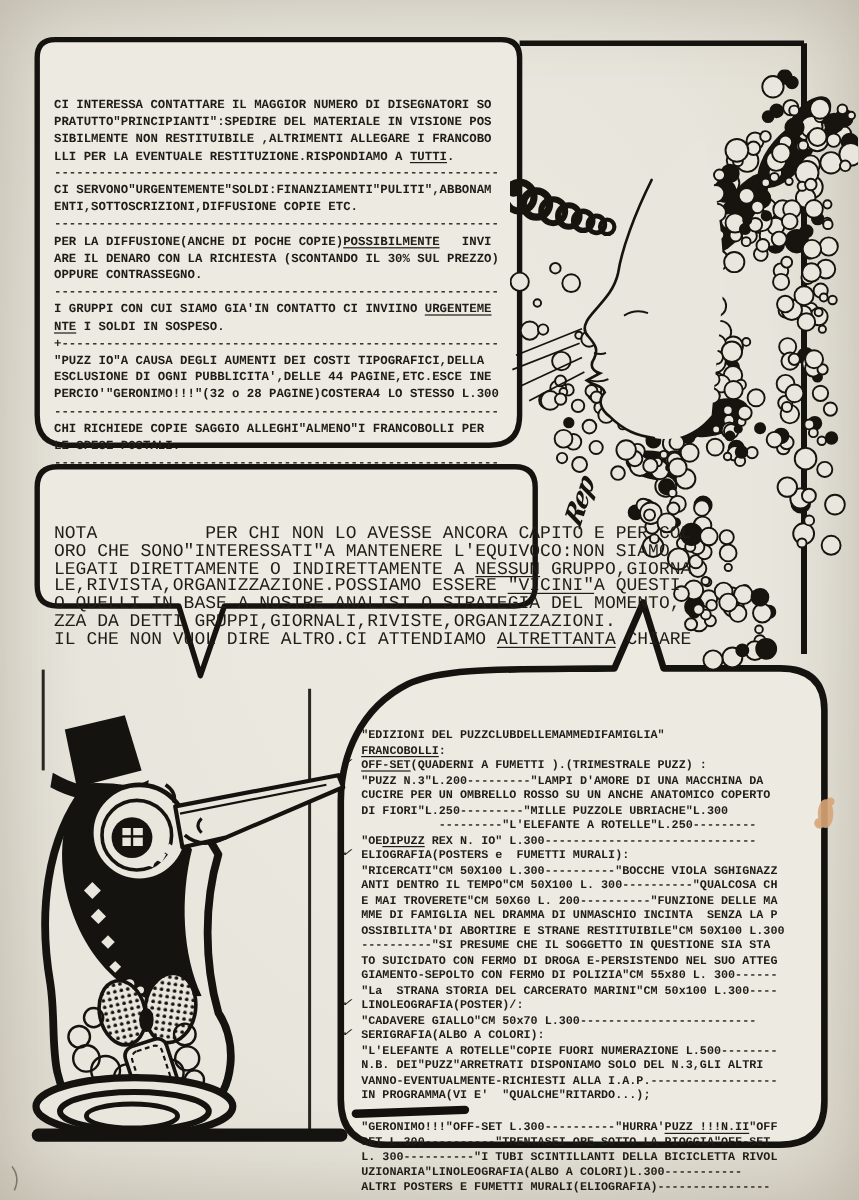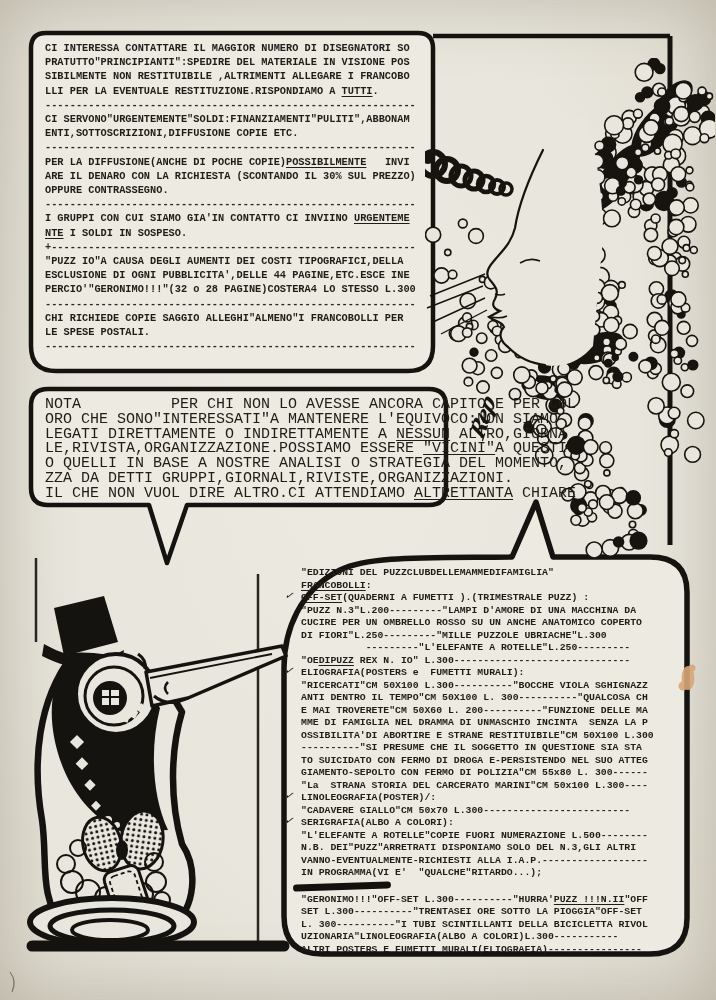--- a/index.html
+++ b/index.html
@@ -10,21 +10,21 @@
   }
   #paper{
     position:absolute;inset:0;
     background:radial-gradient(ellipse at 50% 45%, #edeae2 0%, #e8e5dc 60%, #ddd8cc 100%);
   }
   #vignette{position:absolute;inset:0;pointer-events:none;box-shadow:inset 0 0 70px rgba(95,85,60,.28);}
   svg{position:absolute;left:0;top:0;}
   #scaffold{z-index:1;}
   #face-art{z-index:2;left:425px;top:58px;}
   #bird-art{z-index:3;left:20px;top:592px;}
-  .textblock{position:absolute;z-index:4;color:#201d18;}
+  .textblock{position:absolute;z-index:4;color:#201d18;margin-top:40px;}
   #top-text{left:45px;top:41px;width:386px;font-size:10.3px;line-height:14.2px;font-weight:700;}
   #nota-text{left:45px;top:398px;width:398px;font-size:15px;line-height:14.8px;font-weight:400;}
   #catalog-text{left:301px;top:567px;width:378px;font-size:9.8px;line-height:12.5px;font-weight:700;}
   .t-line{white-space:pre;position:relative;letter-spacing:0;}
   .sep-line{white-space:pre;letter-spacing:0;opacity:.95;}
   .u{text-decoration:underline;text-underline-offset:2px;text-decoration-thickness:1.4px;}
   .gap{margin-top:14px;}
   .check{
     position:absolute;left:-15px;top:-2px;font-size:12px;font-weight:900;
     transform:rotate(8deg) skewX(-12deg);color:#14110c;
@@ -581,21 +581,21 @@
     <div class="t-line"><span>ESCLUSIONE DI OGNI PUBBLICITA',DELLE 44 PAGINE,ETC.ESCE INE</span></div>
     <div class="t-line"><span>PERCIO'"GERONIMO!!!"(32 o 28 PAGINE)COSTERA4 LO STESSO L.300</span></div>
     <div class="sep-line">------------------------------------------------------------</div>
     <div class="t-line"><span>CHI RICHIEDE COPIE SAGGIO ALLEGHI"ALMENO"I FRANCOBOLLI PER</span></div>
     <div class="t-line"><span>LE SPESE POSTALI.</span></div>
     <div class="sep-line">------------------------------------------------------------</div>
   </div>
 <div id="nota-text" class="textblock">
     <div class="t-line"><span>NOTA          PER CHI NON LO AVESSE ANCORA CAPITO E PER COL</span></div>
     <div class="t-line"><span>ORO CHE SONO"INTERESSATI"A MANTENERE L'EQUIVOCO:NON SIAMO</span></div>
-    <div class="t-line"><span>LEGATI DIRETTAMENTE O INDIRETTAMENTE A </span><span class="u">NESSUN</span><span> ALTRO,GIORNA</span></div>
+    <div class="t-line"><span>LEGATI DIRETTAMENTE O INDIRETTAMENTE A </span><span class="u">NESSUN</span><span> GRUPPO,GIORNA</span></div>
     <div class="t-line"><span>LE,RIVISTA,ORGANIZZAZIONE.POSSIAMO ESSERE </span><span class="u">"VICINI"</span><span>A QUESTI</span></div>
     <div class="t-line"><span>O QUELLI IN BASE A NOSTRE ANALISI O STRATEGIA DEL MOMENTO,</span></div>
     <div class="t-line"><span>ZZA DA DETTI GRUPPI,GIORNALI,RIVISTE,ORGANIZZAZIONI.</span></div>
     <div class="t-line"><span>IL CHE NON VUOL DIRE ALTRO.CI ATTENDIAMO </span><span class="u">ALTRETTANTA</span><span> CHIARE</span></div>
   </div>
 <div id="catalog-text" class="textblock">
     <div class="t-line"><span>"EDIZIONI DEL PUZZCLUBDELLEMAMMEDIFAMIGLIA"</span></div>
     <div class="t-line"><span></span><span class="u">FRANCOBOLLI</span><span>:</span></div>
     <div class="t-line"><span></span><span class="u">OFF-SET</span><span>(QUADERNI A FUMETTI ).(TRIMESTRALE PUZZ) :</span><span class="check">✓</span></div>
     <div class="t-line"><span>"PUZZ N.3"L.200---------"LAMPI D'AMORE DI UNA MACCHINA DA</span></div>

